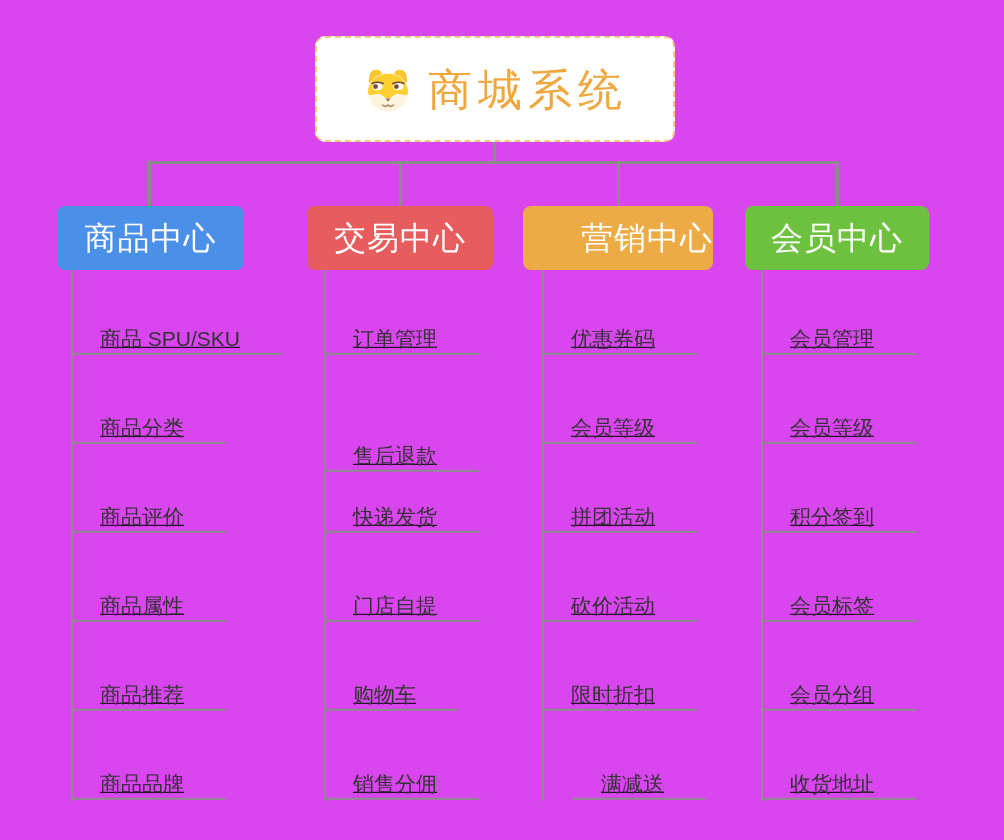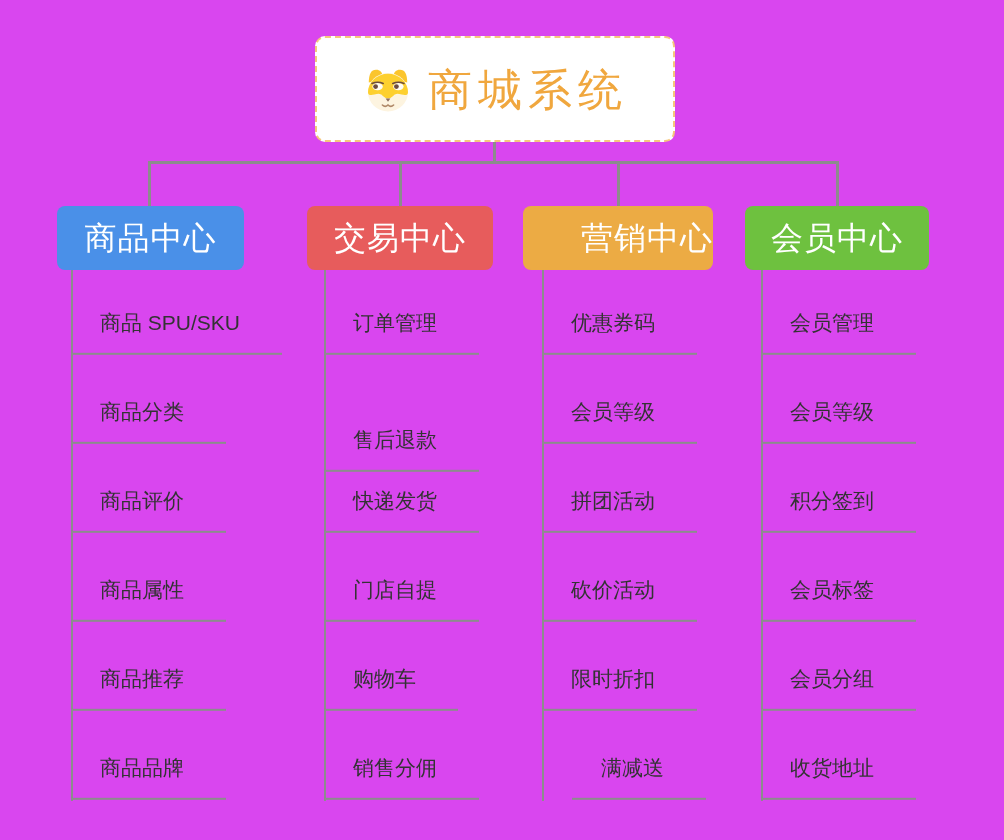--- a/index.html
+++ b/index.html
@@ -46,22 +46,23 @@
     font-size:32px;
     letter-spacing:1px;
     white-space:nowrap;
     line-height:1;
   }
   
   .sub-item{
     position:absolute;
     transform:translateY(-100%);
     border-bottom:2px solid #8c8c8c;
-    padding:0 42px 18px 29px;
+    padding:0 42px 2px 29px;
     white-space:nowrap;
+    text-decoration:underline;
   }
   .sub-label{
     font-size:21px;
     color:#333333;
     line-height:1.2;
   }
 </style>
 </head>
 <body>
 

